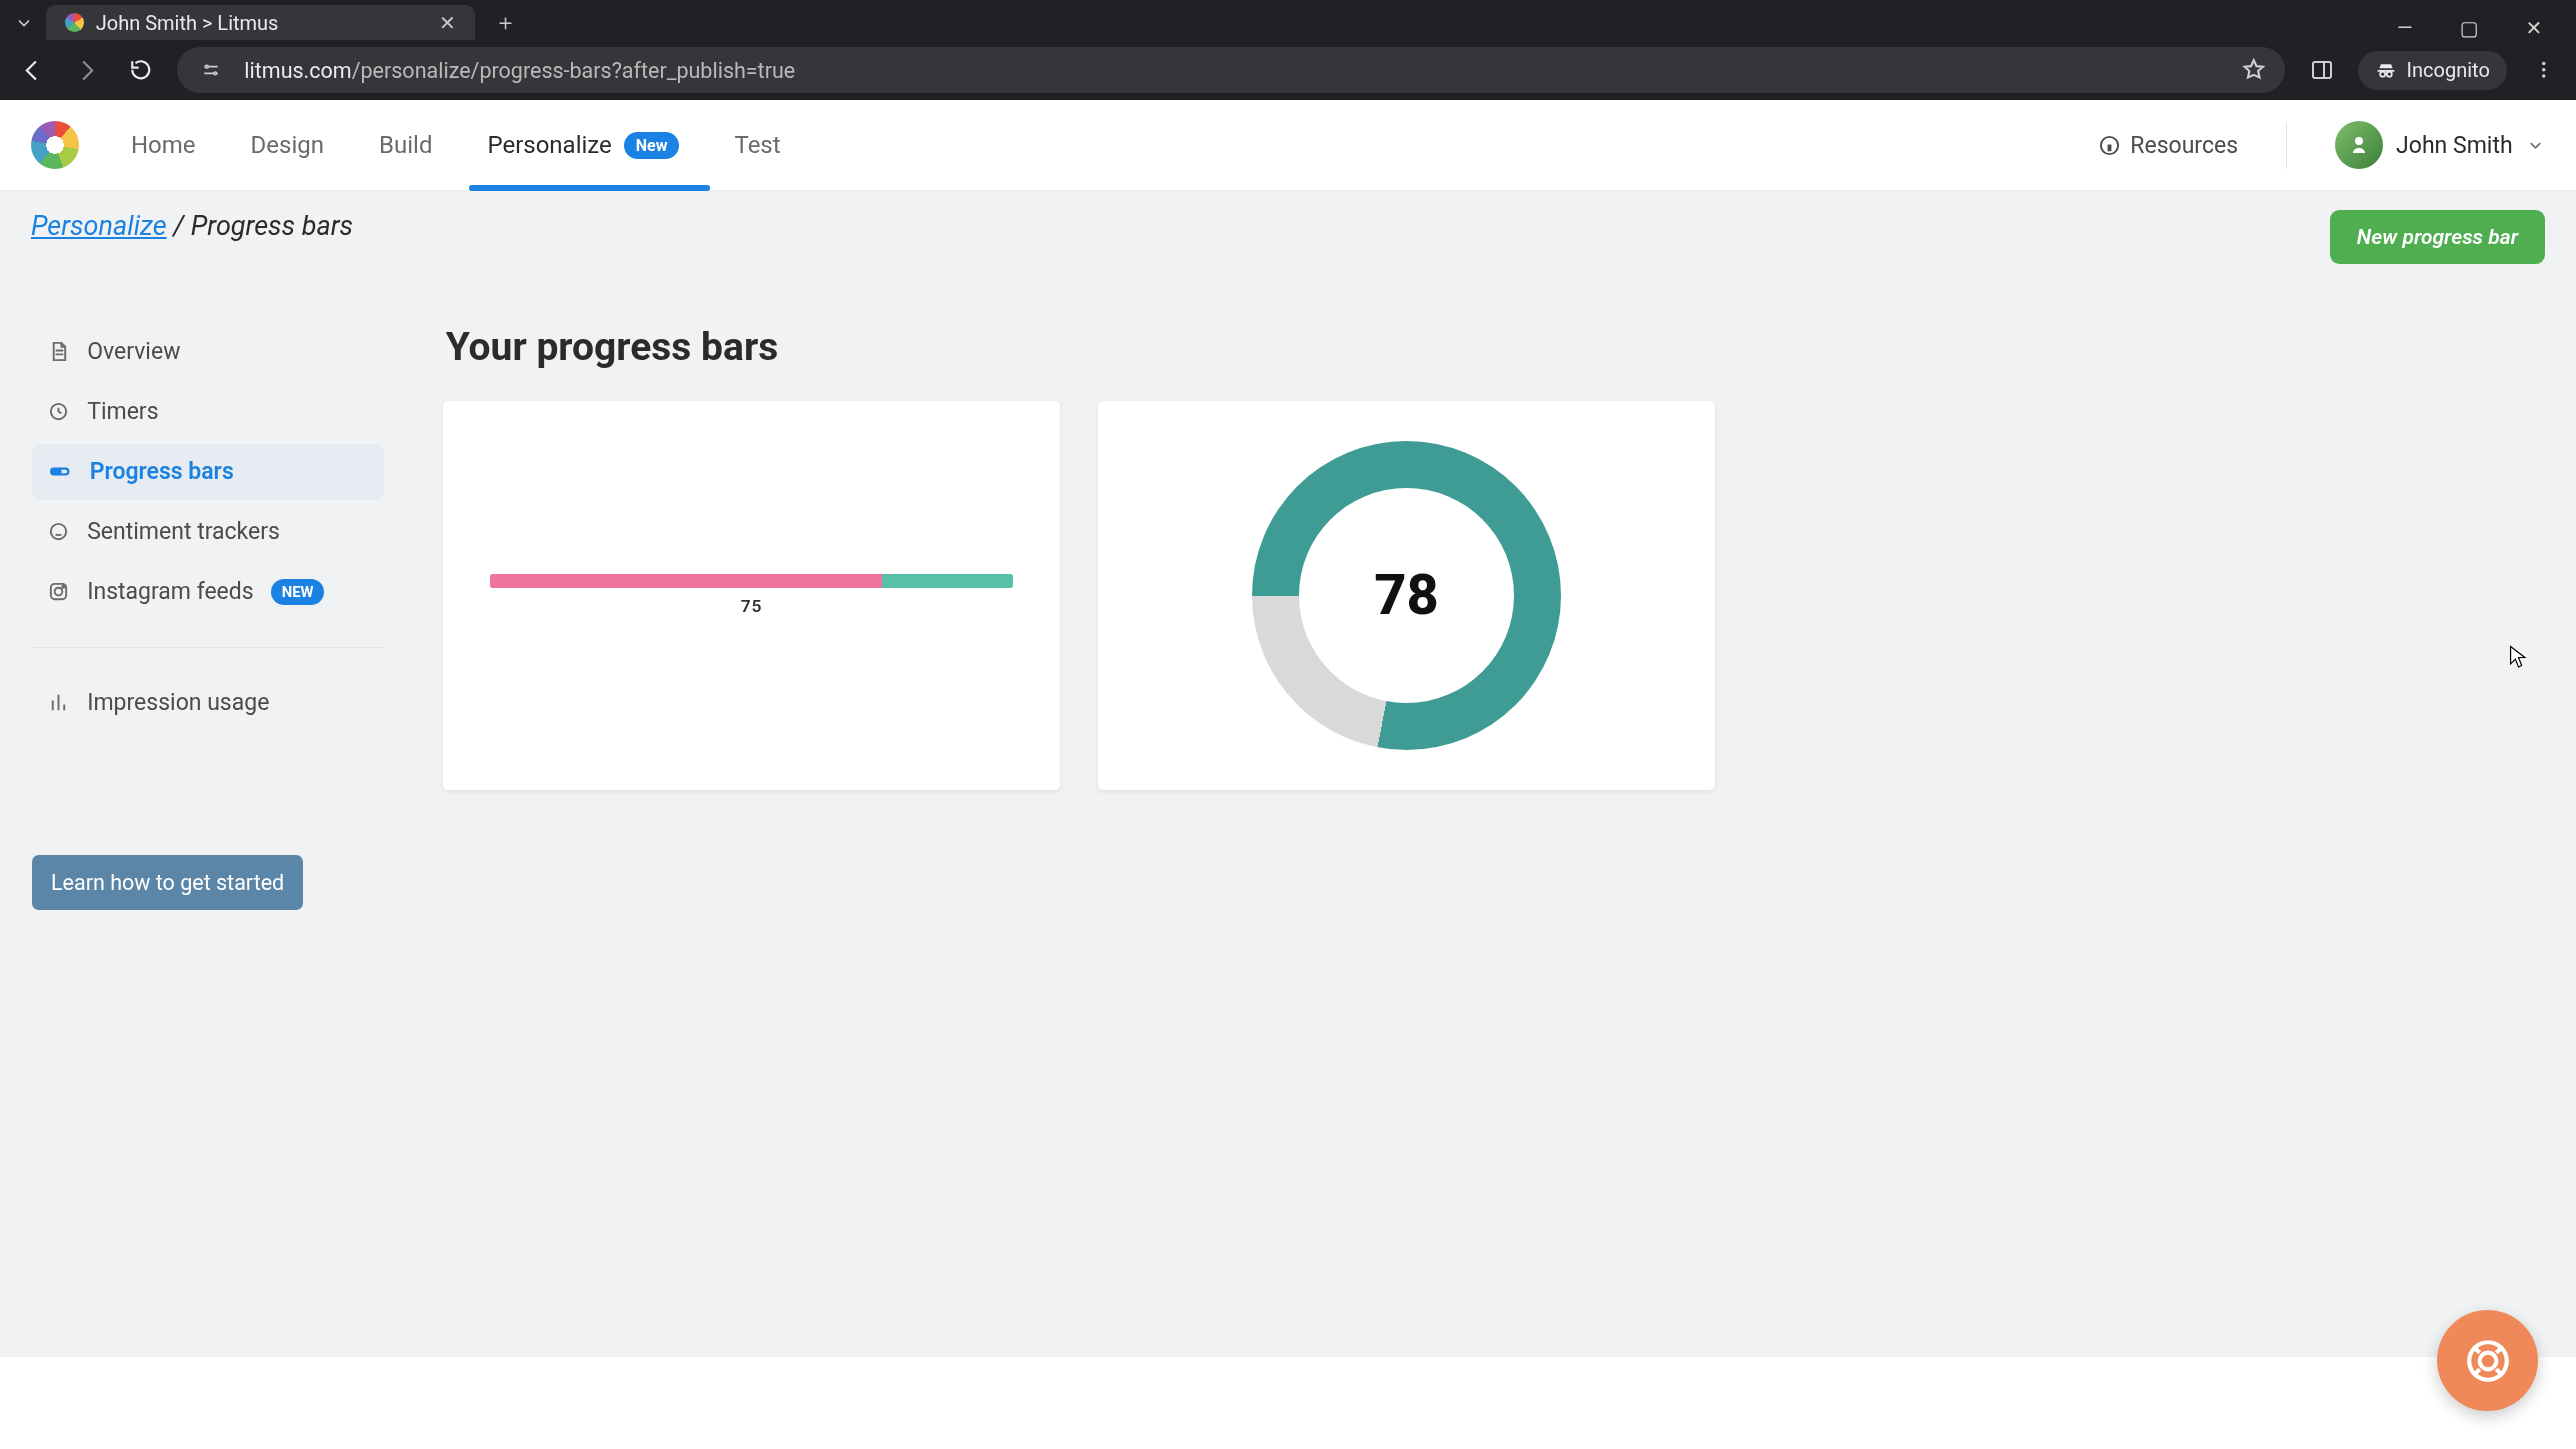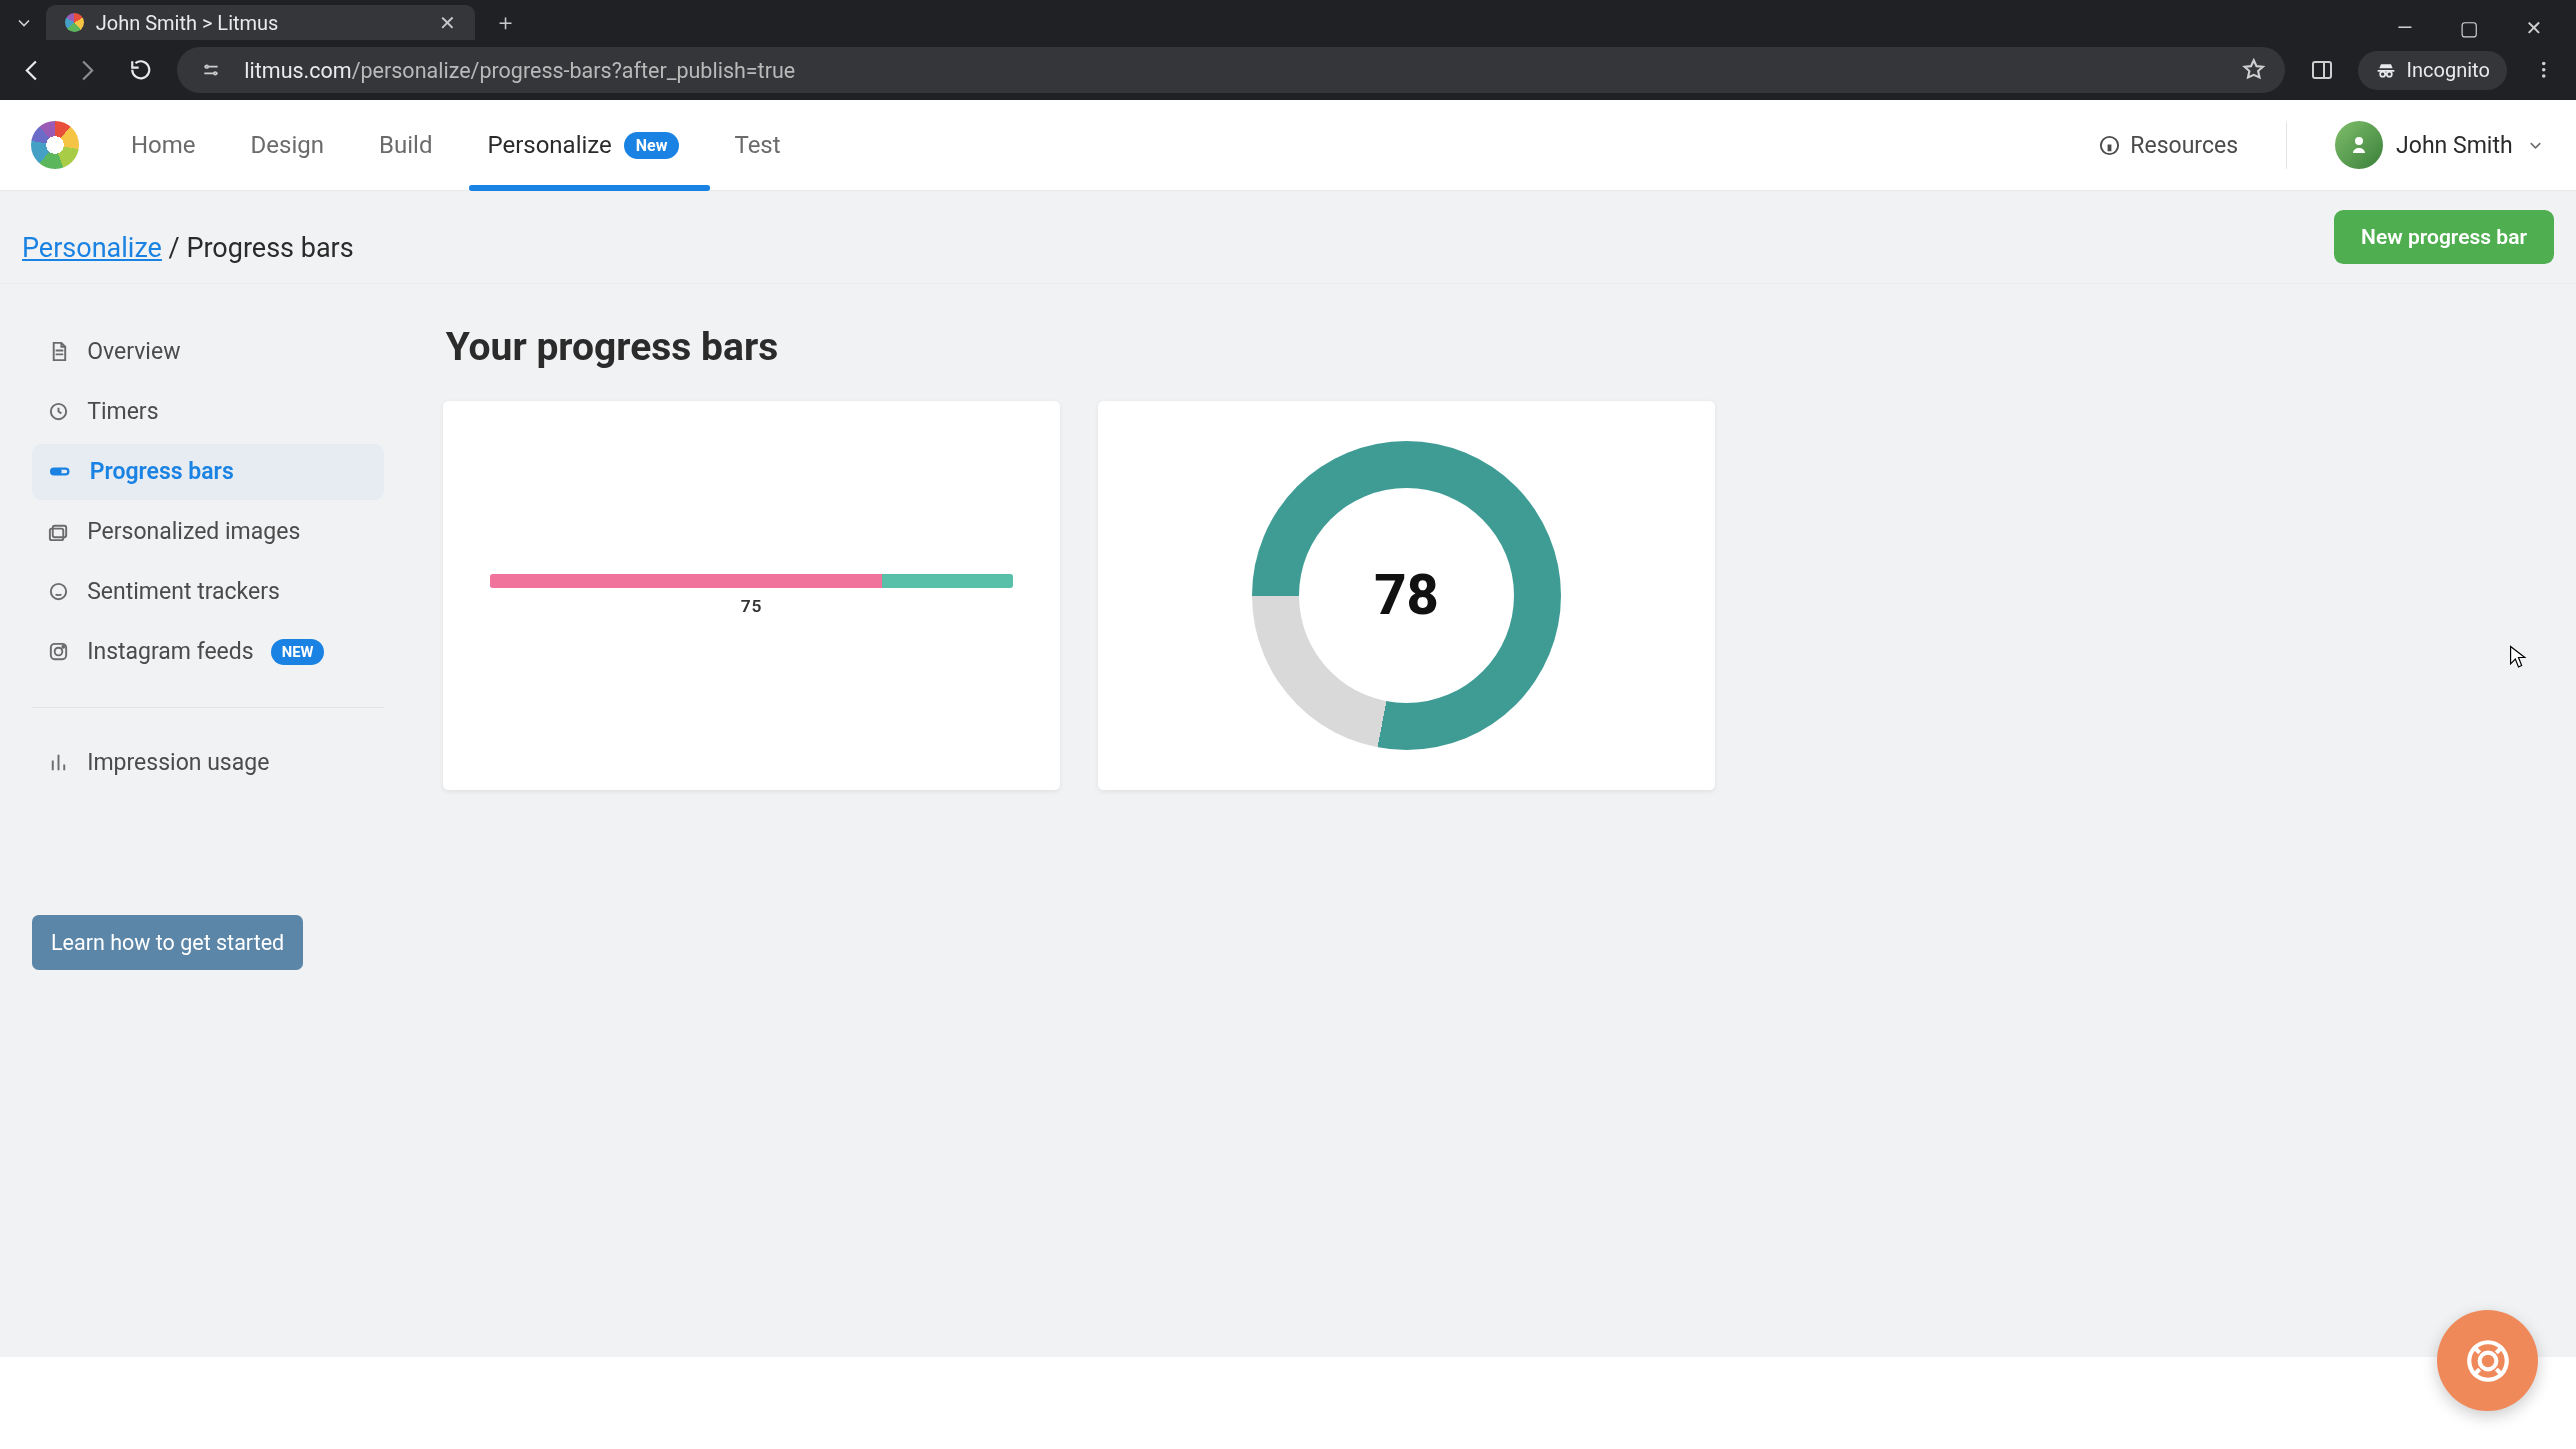--- a/index.html
+++ b/index.html
@@ -36,21 +36,21 @@
   .nav-item{ display:flex; align-items:center; gap:12px; height:100%; font-size:24px; color:#6b6b6b; position:relative; padding:12px 4px; }
   .nav-item.active{ color:#2b2b2b; }
   .nav-item.active::after{ content:""; position:absolute; left:-14.8px; right:-27px; bottom:-0.7px; height:5.4px; background:#1a82e2; border-radius:2.7px; }
   .pill-new{ background:#1a82e2; color:#fff; border-radius:14.8px; padding:4px 12px; font-size:16px; font-weight:700; }
   .topbar-right{ margin-left:auto; display:flex; align-items:center; gap:48px; }
   .resources{ display:flex; align-items:center; gap:9.4px; font-size:23px; color:#4b4b4b; }
   .vdivider{ width:0.7px; height:47px; background:#e5e5e5; }
   .user-chip{ display:flex; align-items:center; gap:13.4px; font-size:23px; color:#2b2b2b; }
   .avatar{ width:48px; height:48px; border-radius:50%; background:linear-gradient(135deg,#7fbf6b,#3a7f3a); display:flex; align-items:center; justify-content:center; color:#fff; font-size:20px; }
 
-  .subhead{ display:flex; align-items:flex-end; justify-content:space-between; padding:19px 22px; border-bottom:0.7px solid #ececec; background:#f1f2f4; }
+  .subhead{ display:flex; align-items:flex-start; justify-content:space-between; padding:19px 31px; border-bottom:0.7px solid #ececec; background:#f1f2f4;font-style:italic; }
   .breadcrumb{ font-size:27px; color:#2b2b2b; }
   .breadcrumb .link{ color:#1a82e2; text-decoration:underline; }
   .btn-primary{ background:#4fae4f; color:#fff; font-size:21px; border-radius:9.4px; padding:14.8px 27px; font-weight:600; }
 
   .main-grid{ display:flex; background:#f1f2f4; min-height:1073px; padding:24px 0 0 0; }
 
   .sidebar{ width:416px; padding:16px 32px 0 32px; }
   .side-item{ display:flex; align-items:center; gap:17.4px; height:56px; padding:0 14.8px; border-radius:9.4px; color:#4b4b4b; font-size:23px; margin-bottom:4px; }
   .side-item.active{ background:#e6ecf2; color:#1a82e2; font-weight:600; }
   .side-badge{ background:#1a82e2; color:#fff; border-radius:14.8px; padding:4px 10.7px; font-size:14.8px; font-weight:700; }
@@ -235,27 +235,20 @@
       </div>
       <div class="side-item active">
         <svg viewBox="0 0 24 24" width="25.5" height="23" fill="none" stroke="#1a82e2" stroke-width="2.4">
             <rect x="3" y="9" width="18" height="6" rx="3"></rect>
             <rect x="3" y="9" width="11" height="6" rx="3" fill="#1a82e2" stroke="none"></rect>
           </svg>
         <span>Progress bars</span>
       </div>
       <div class="side-item">
         <svg viewBox="0 0 24 24" width="23" height="23" fill="none" stroke="#6b6b6b" stroke-width="2">
-            <rect x="6" y="6" width="14" height="12" rx="2"></rect>
-            <rect x="3" y="9" width="14" height="12" rx="2"></rect>
-          </svg>
-        <span>Personalized images</span>
-      </div>
-      <div class="side-item">
-        <svg viewBox="0 0 24 24" width="23" height="23" fill="none" stroke="#6b6b6b" stroke-width="2">
             <circle cx="12" cy="12" r="8"></circle>
             <path d="M9 10h.01M15 10h.01M9 15c1 1 5 1 6 0"></path>
           </svg>
         <span>Sentiment trackers</span>
       </div>
       <div class="side-item">
         <svg viewBox="0 0 24 24" width="23" height="23" fill="none" stroke="#6b6b6b" stroke-width="2">
             <rect x="4" y="4" width="16" height="16" rx="4"></rect>
             <circle cx="12" cy="12" r="4"></circle>
             <circle cx="17" cy="7" r="1" fill="#6b6b6b"></circle>

